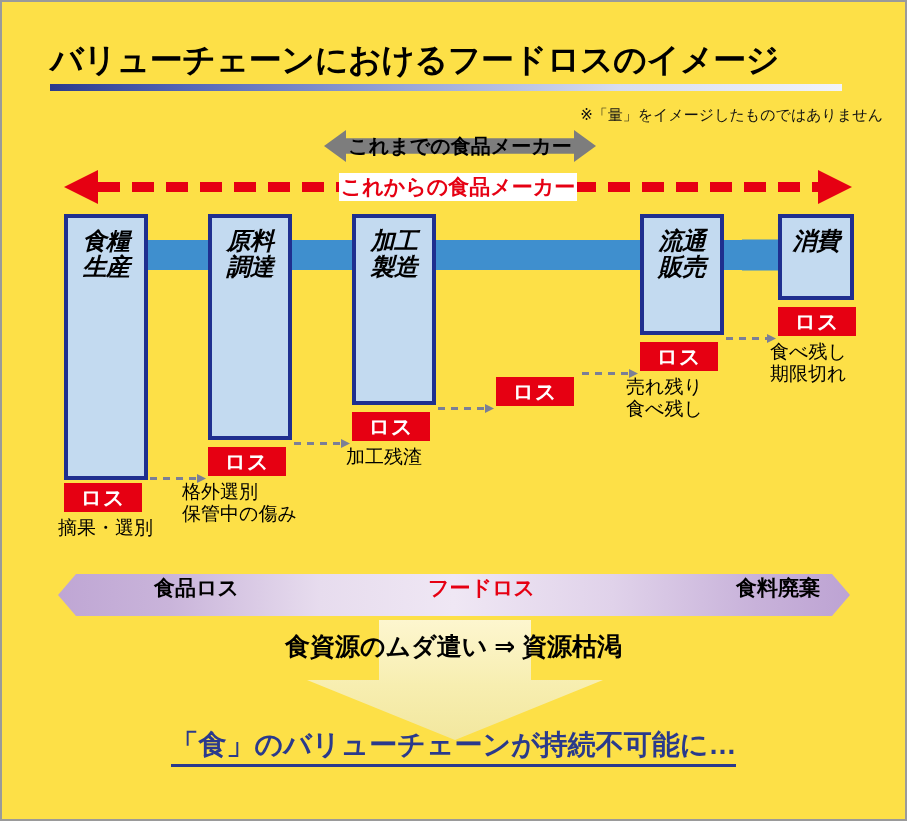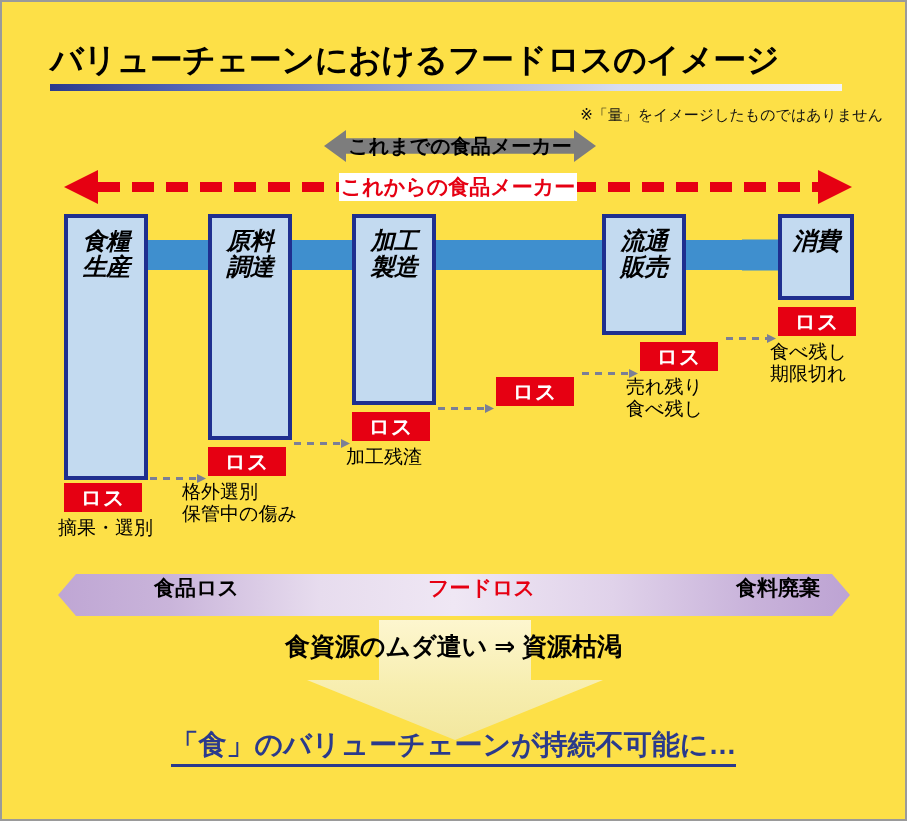--- a/index.html
+++ b/index.html
@@ -107,21 +107,21 @@
 
   <div class="stage" style="left:62px;  top:212px; width:84px;  height:266px;">
     <div class="lbl">食糧<br>生産</div>
   </div>
   <div class="stage" style="left:206px; top:212px; width:84px;  height:226px;">
     <div class="lbl">原料<br>調達</div>
   </div>
   <div class="stage" style="left:350px; top:212px; width:84px;  height:191px;">
     <div class="lbl">加工<br>製造</div>
   </div>
-  <div class="stage" style="left:600px; top:212px; width:84px;  height:121px;">
+  <div class="stage" style="left:638px; top:212px; width:84px;  height:121px;">
     <div class="lbl">流通<br>販売</div>
   </div>
   <div class="stage" style="left:776px; top:212px; width:76px;  height:86px;">
     <div class="lbl">消費</div>
   </div>
 
   <div class="loss" style="left:62px;  top:481px; width:78px; height:29px;">ロス</div>
   <div class="loss" style="left:206px; top:445px; width:78px; height:29px;">ロス</div>
   <div class="loss" style="left:350px; top:410px; width:78px; height:29px;">ロス</div>
   <div class="loss" style="left:494px; top:375px; width:78px; height:29px;">ロス</div>

